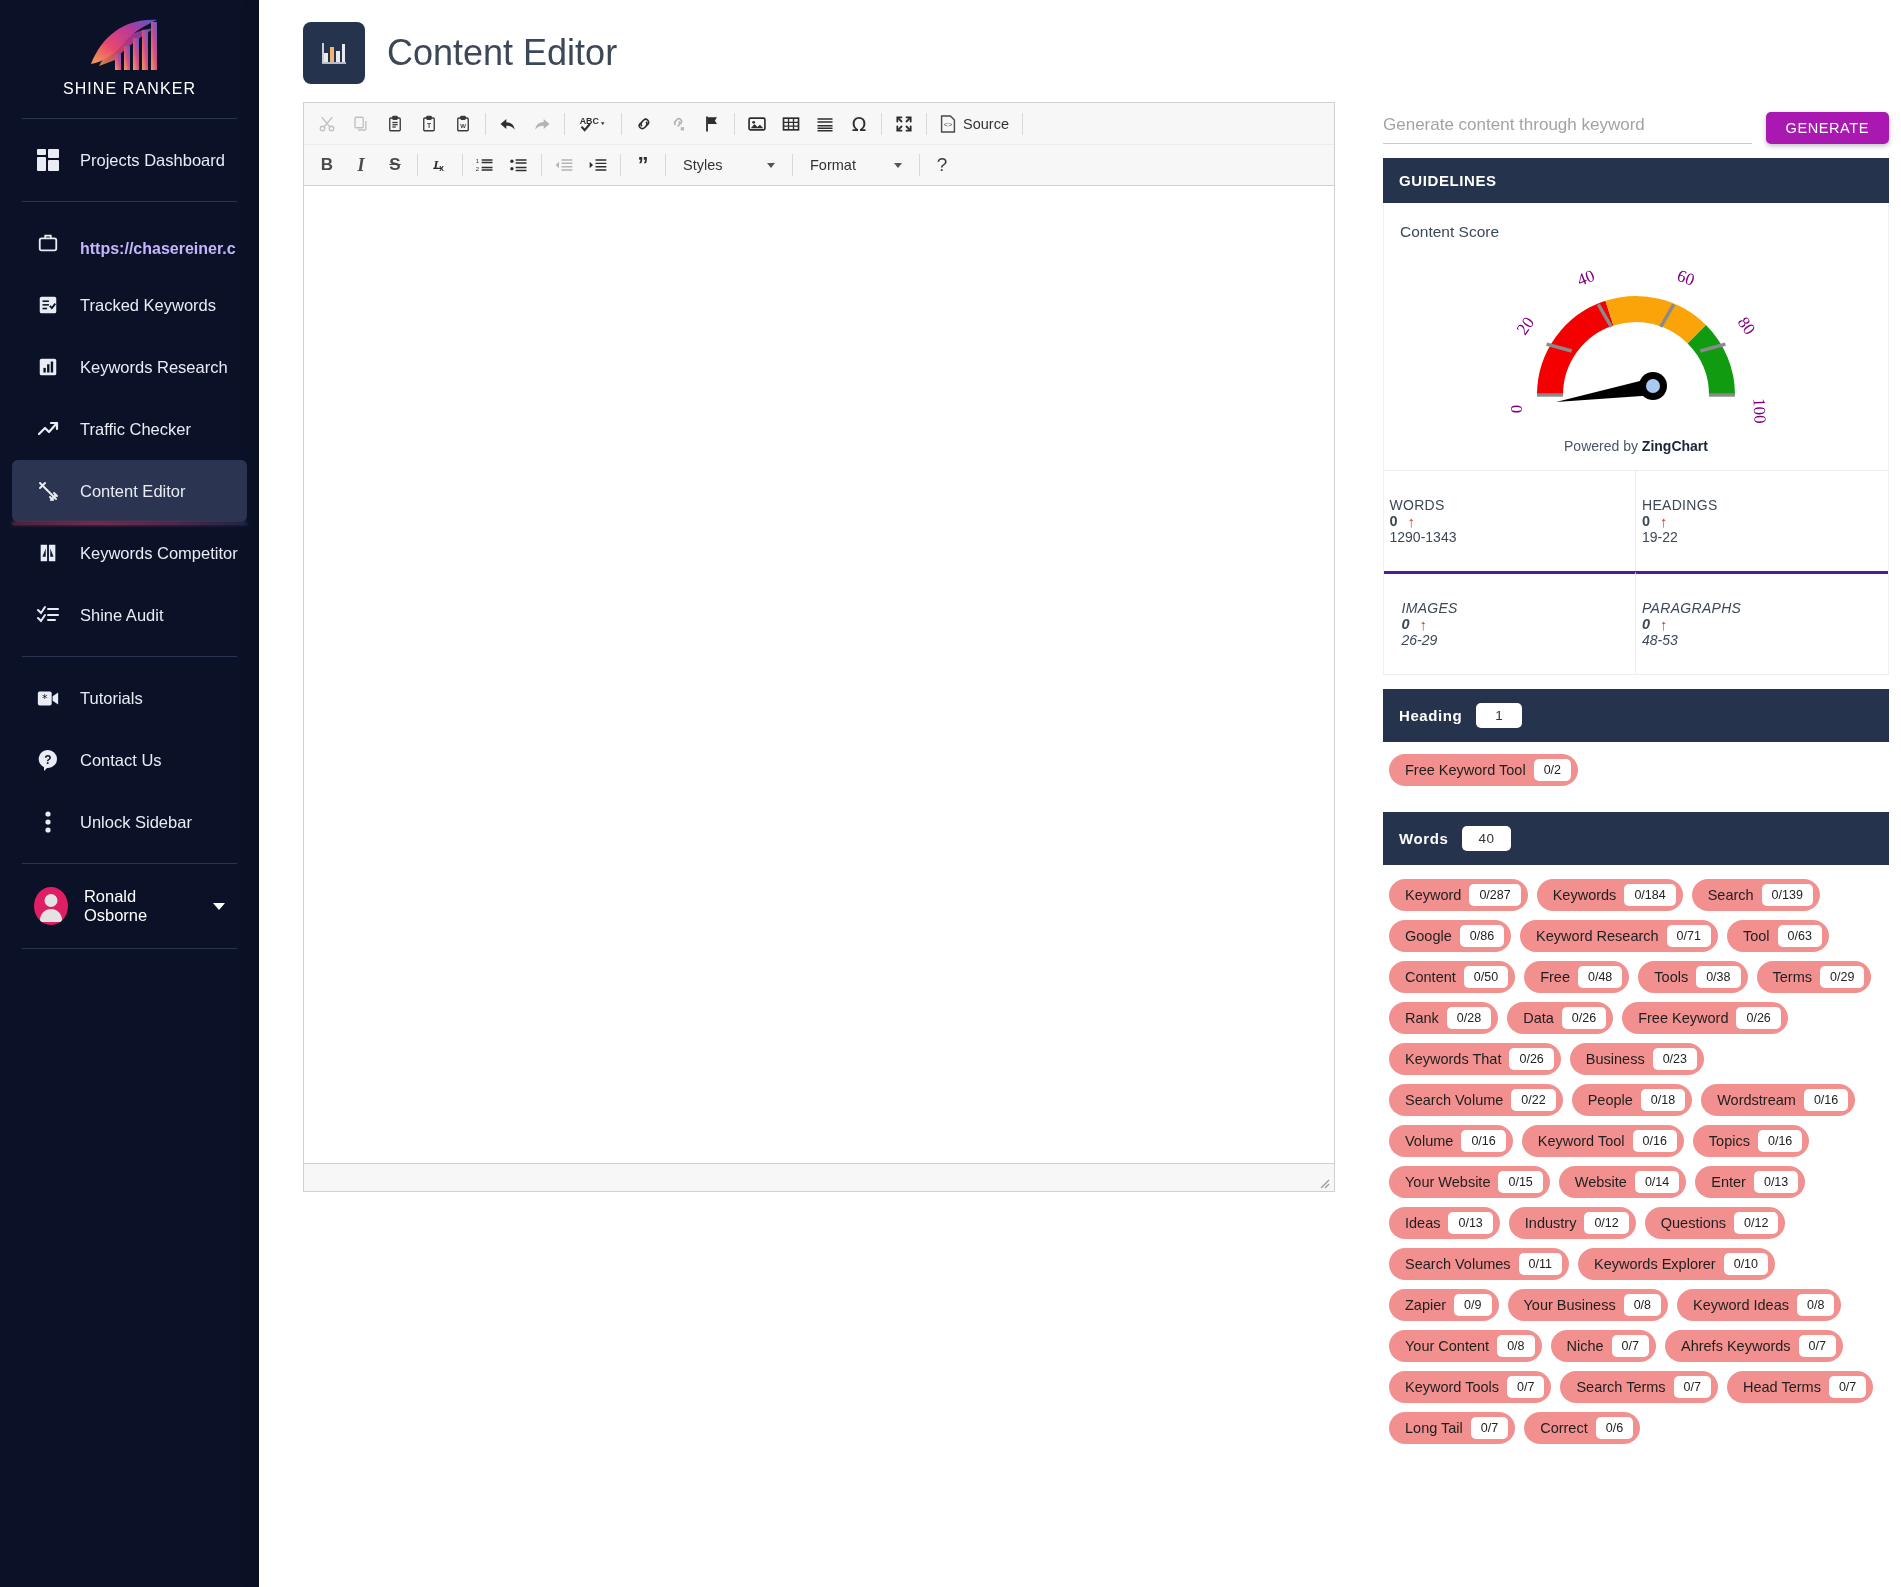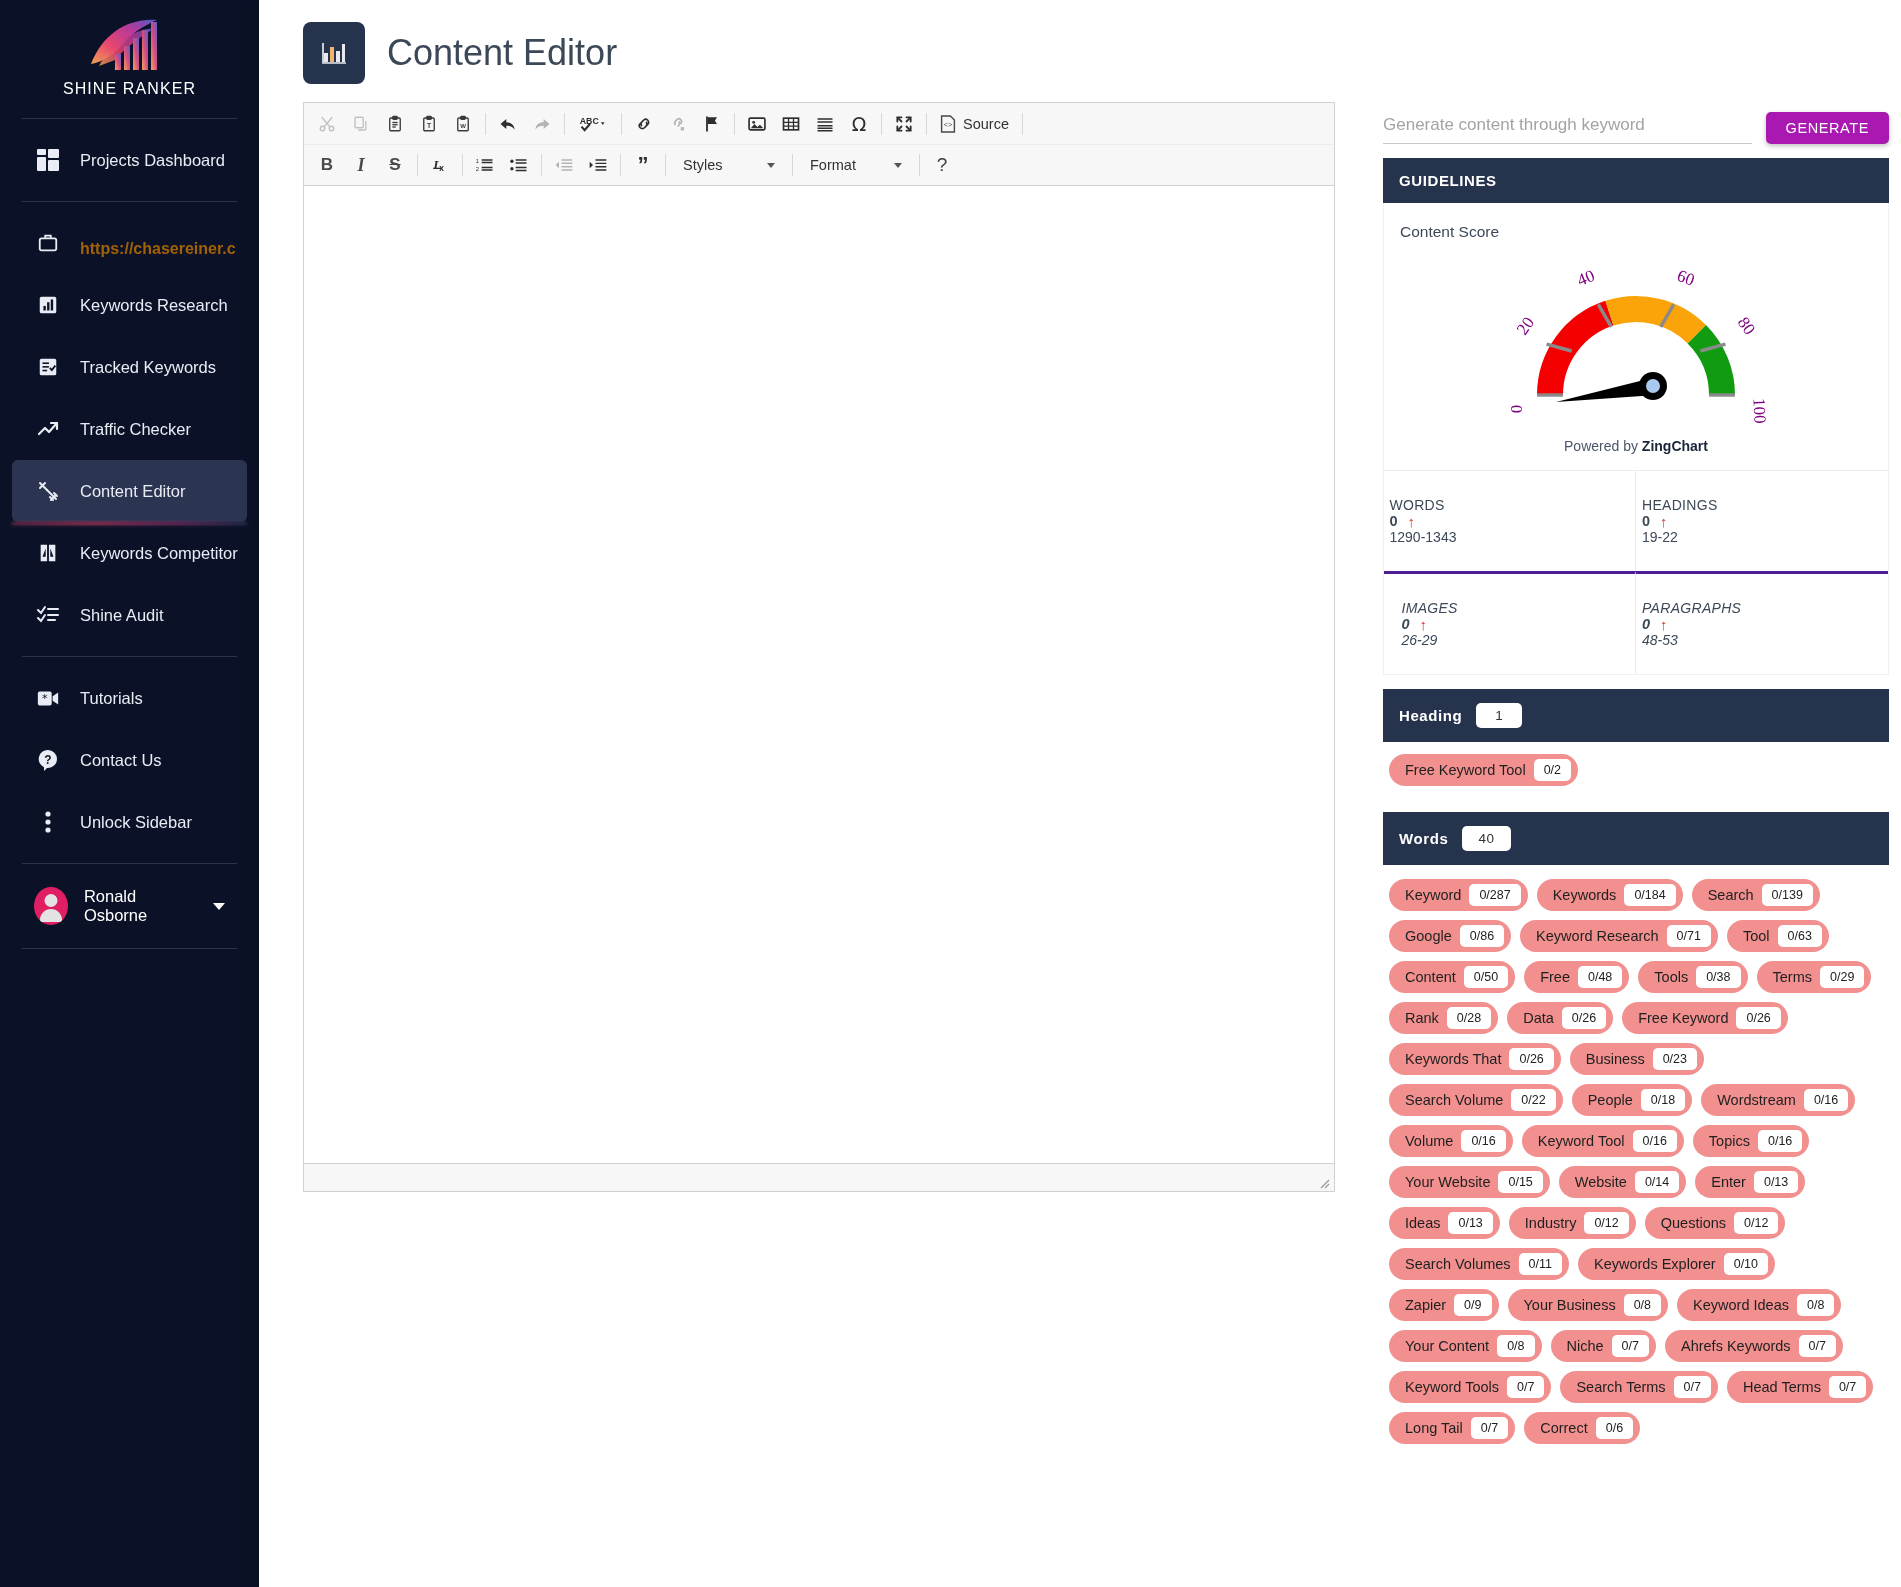--- a/index.html
+++ b/index.html
@@ -32,21 +32,21 @@
     height: 62px; padding: 0 22px; margin: 0 12px;
     border-radius: 6px; cursor: pointer; position: relative;
   }
   .nav-item .nav-ico {
     width: 28px; min-width: 28px; height: 28px;
     display: flex; align-items: center; justify-content: center;
   }
   .nav-item .nav-label {
     color: #e9ecf4; font-size: 16.5px; white-space: nowrap;
   }
-  .nav-item.bold .nav-label { font-weight: bold; color: #a16207; font-size: 16px; margin-top: 11px; }
+  .nav-item.bold .nav-label { font-weight: bold; color: #c4b5fd; font-size: 16px; margin-top: 11px; }
   .nav-item.active { background: #2b3450; }
   .nav-item.active::after {
     content: ""; position: absolute; left: 0; right: 0; bottom: -3px;
     height: 3px;
     background: linear-gradient(90deg, #6d2a4a 0%, #b0365f 35%, #7b2d63 70%, #2a2f55 100%);
     filter: blur(1.5px);
   }
   .user-row {
     display: flex; align-items: center; gap: 16px;
     padding: 0 22px; height: 64px; margin: 0 12px; cursor: pointer;
@@ -239,39 +239,39 @@
               <path d="M9 7V4h6v3"></path>
           </svg>
         </span>
         <span class="nav-label">https://chasereiner.c</span>
       </div>
 
       <div class="nav-item">
         <span class="nav-ico">
           <svg width="22" height="22" viewBox="0 0 24 24">
             <rect x="3" y="3" width="18" height="18" rx="2" fill="#e9ecf4"></rect>
-            <rect x="7" y="13" width="2.6" height="5" fill="#0b1227"></rect>
-            <rect x="11" y="9" width="2.6" height="9" fill="#0b1227"></rect>
-            <rect x="15" y="6" width="2.6" height="12" fill="#0b1227"></rect>
-          </svg>
-        </span>
-        <span class="nav-label">Keywords Research</span>
-      </div>
-
-      <div class="nav-item">
-        <span class="nav-ico">
-          <svg width="22" height="22" viewBox="0 0 24 24">
-            <rect x="3" y="3" width="18" height="18" rx="2" fill="#e9ecf4"></rect>
             <rect x="6" y="7" width="7" height="1.7" fill="#0b1227"></rect>
             <rect x="6" y="11" width="7" height="1.7" fill="#0b1227"></rect>
             <rect x="6" y="15" width="5" height="1.7" fill="#0b1227"></rect>
             <path d="M14 13l2.2 2.4L20 10.5" stroke="#0b1227" stroke-width="2" fill="none"></path>
           </svg>
         </span>
         <span class="nav-label">Tracked Keywords</span>
+      </div>
+
+      <div class="nav-item">
+        <span class="nav-ico">
+          <svg width="22" height="22" viewBox="0 0 24 24">
+            <rect x="3" y="3" width="18" height="18" rx="2" fill="#e9ecf4"></rect>
+            <rect x="7" y="13" width="2.6" height="5" fill="#0b1227"></rect>
+            <rect x="11" y="9" width="2.6" height="9" fill="#0b1227"></rect>
+            <rect x="15" y="6" width="2.6" height="12" fill="#0b1227"></rect>
+          </svg>
+        </span>
+        <span class="nav-label">Keywords Research</span>
       </div>
 
       <div class="nav-item">
         <span class="nav-ico">
           <svg width="24" height="24" viewBox="0 0 24 24" fill="none" stroke="#e9ecf4" stroke-width="2.2" stroke-linecap="round" stroke-linejoin="round">
             <polyline points="3,17 9,11 13,15 21,6"></polyline>
               <polyline points="15,6 21,6 21,12"></polyline>
           </svg>
         </span>
         <span class="nav-label">Traffic Checker</span>

